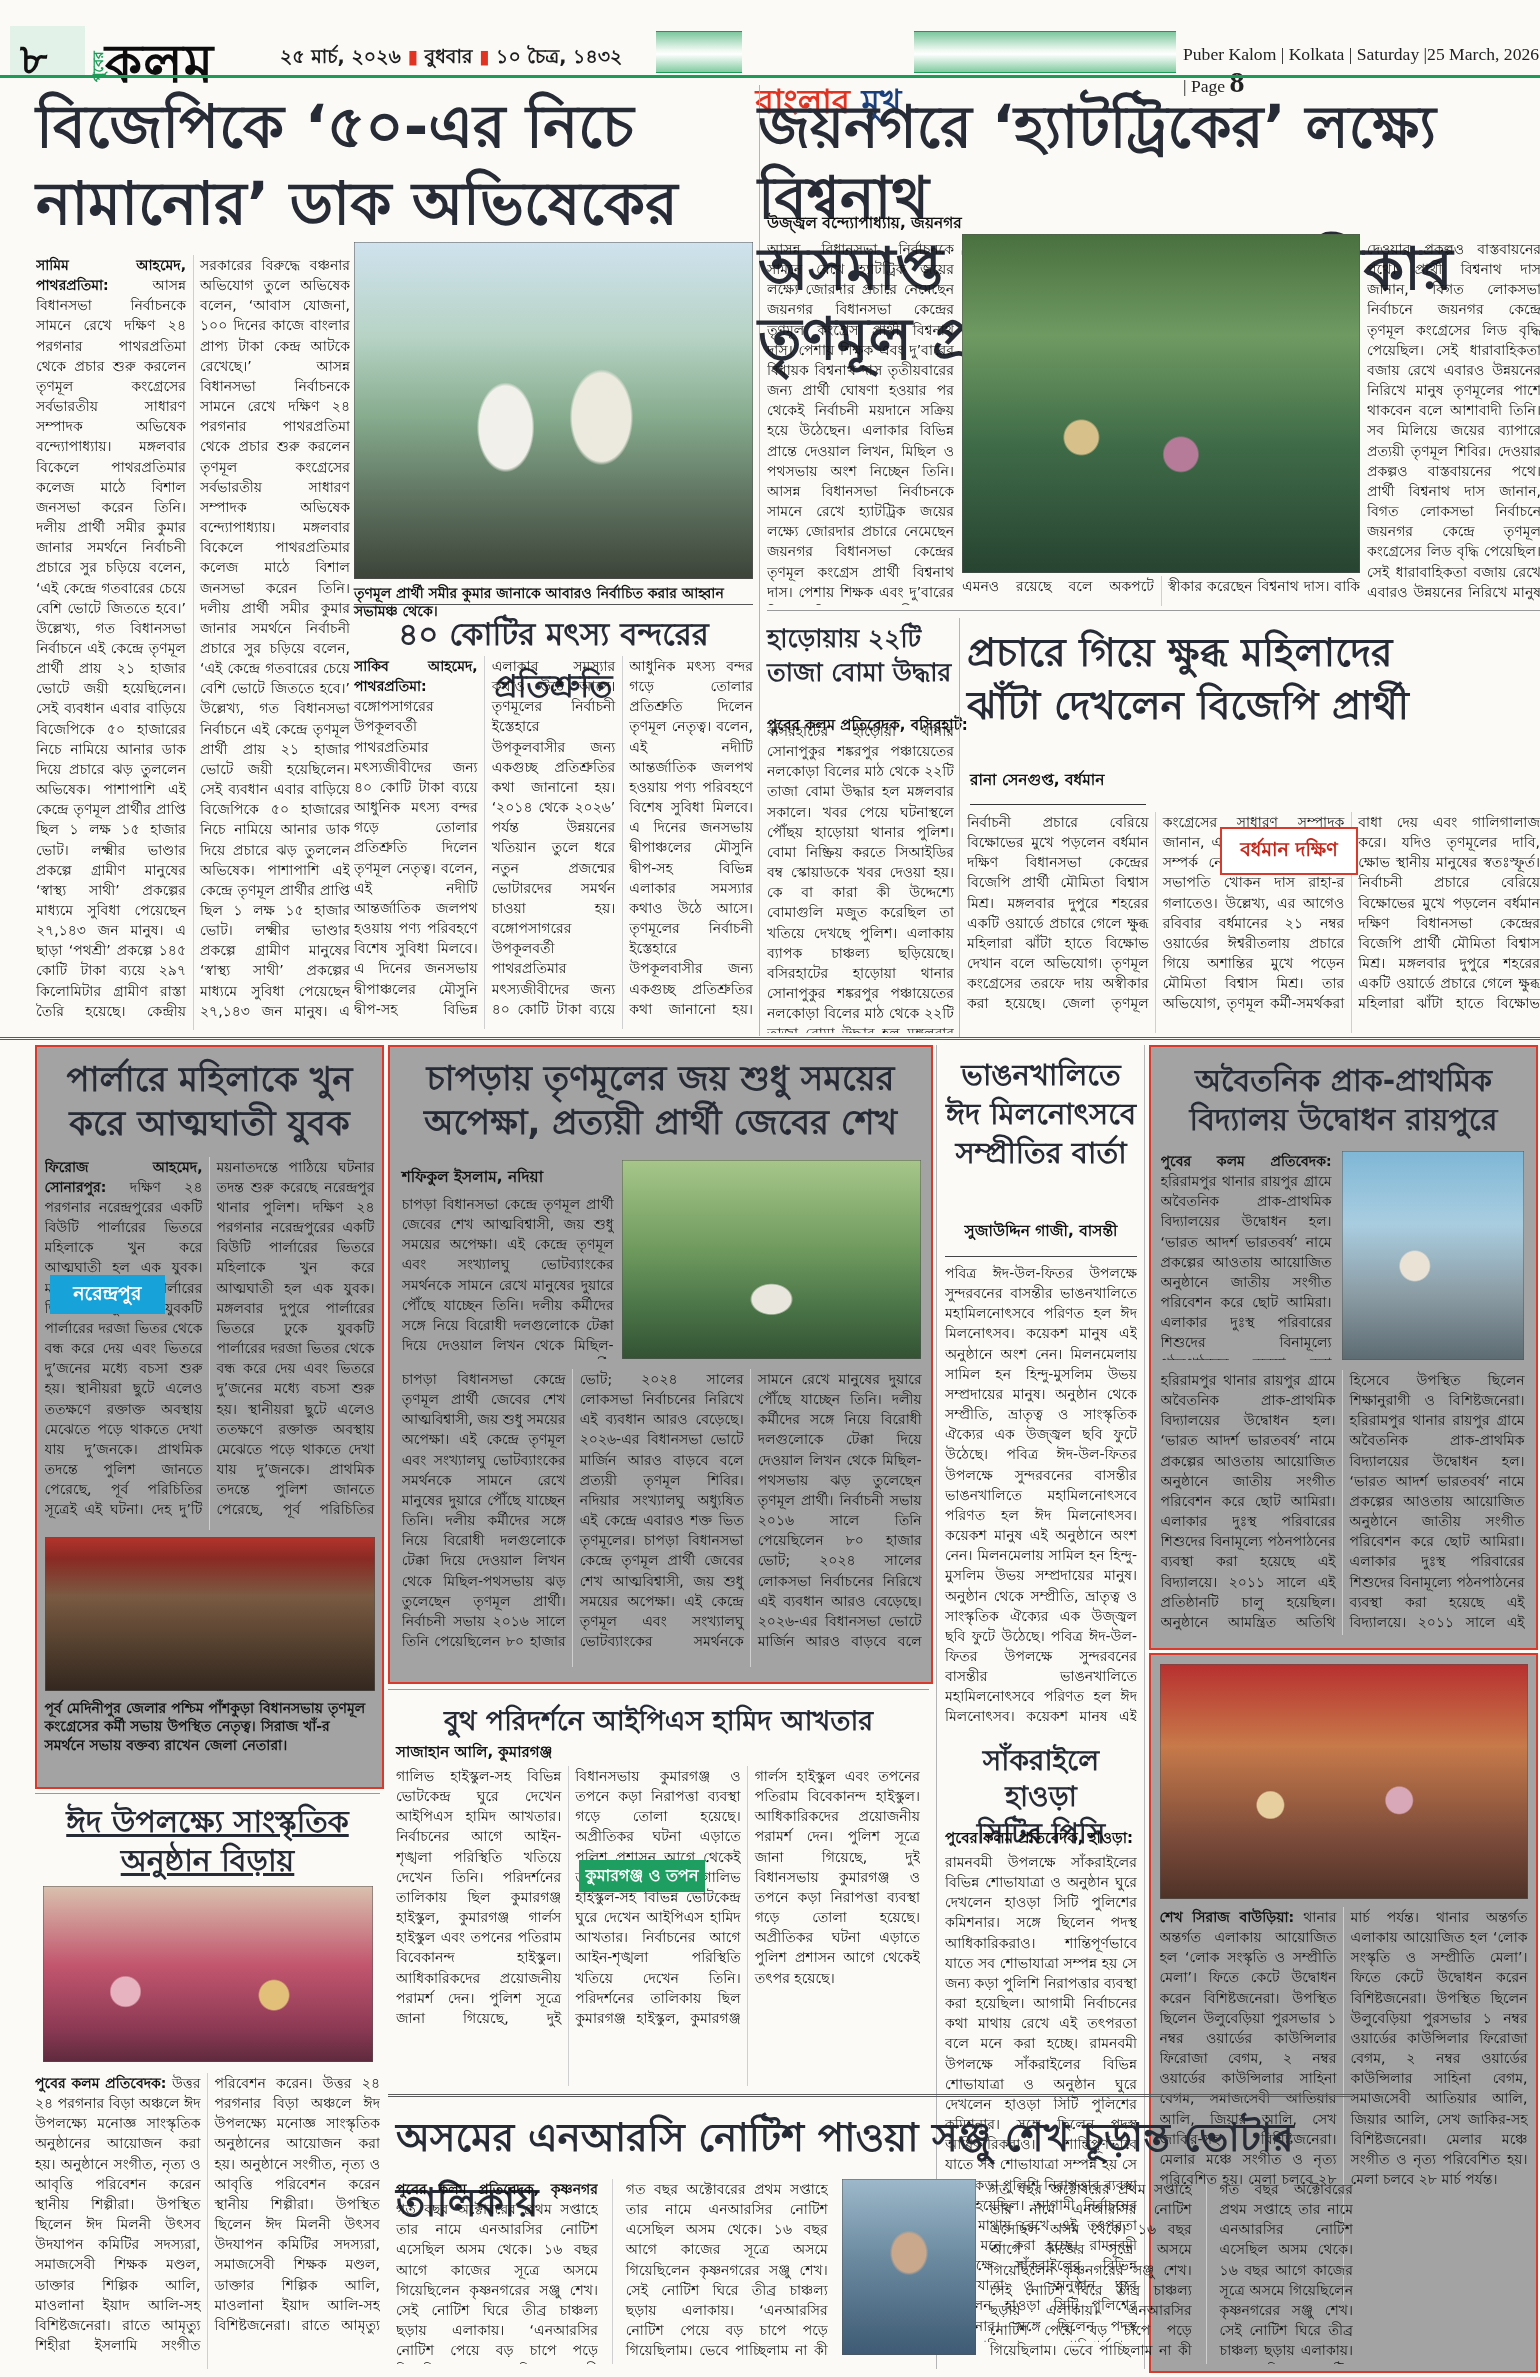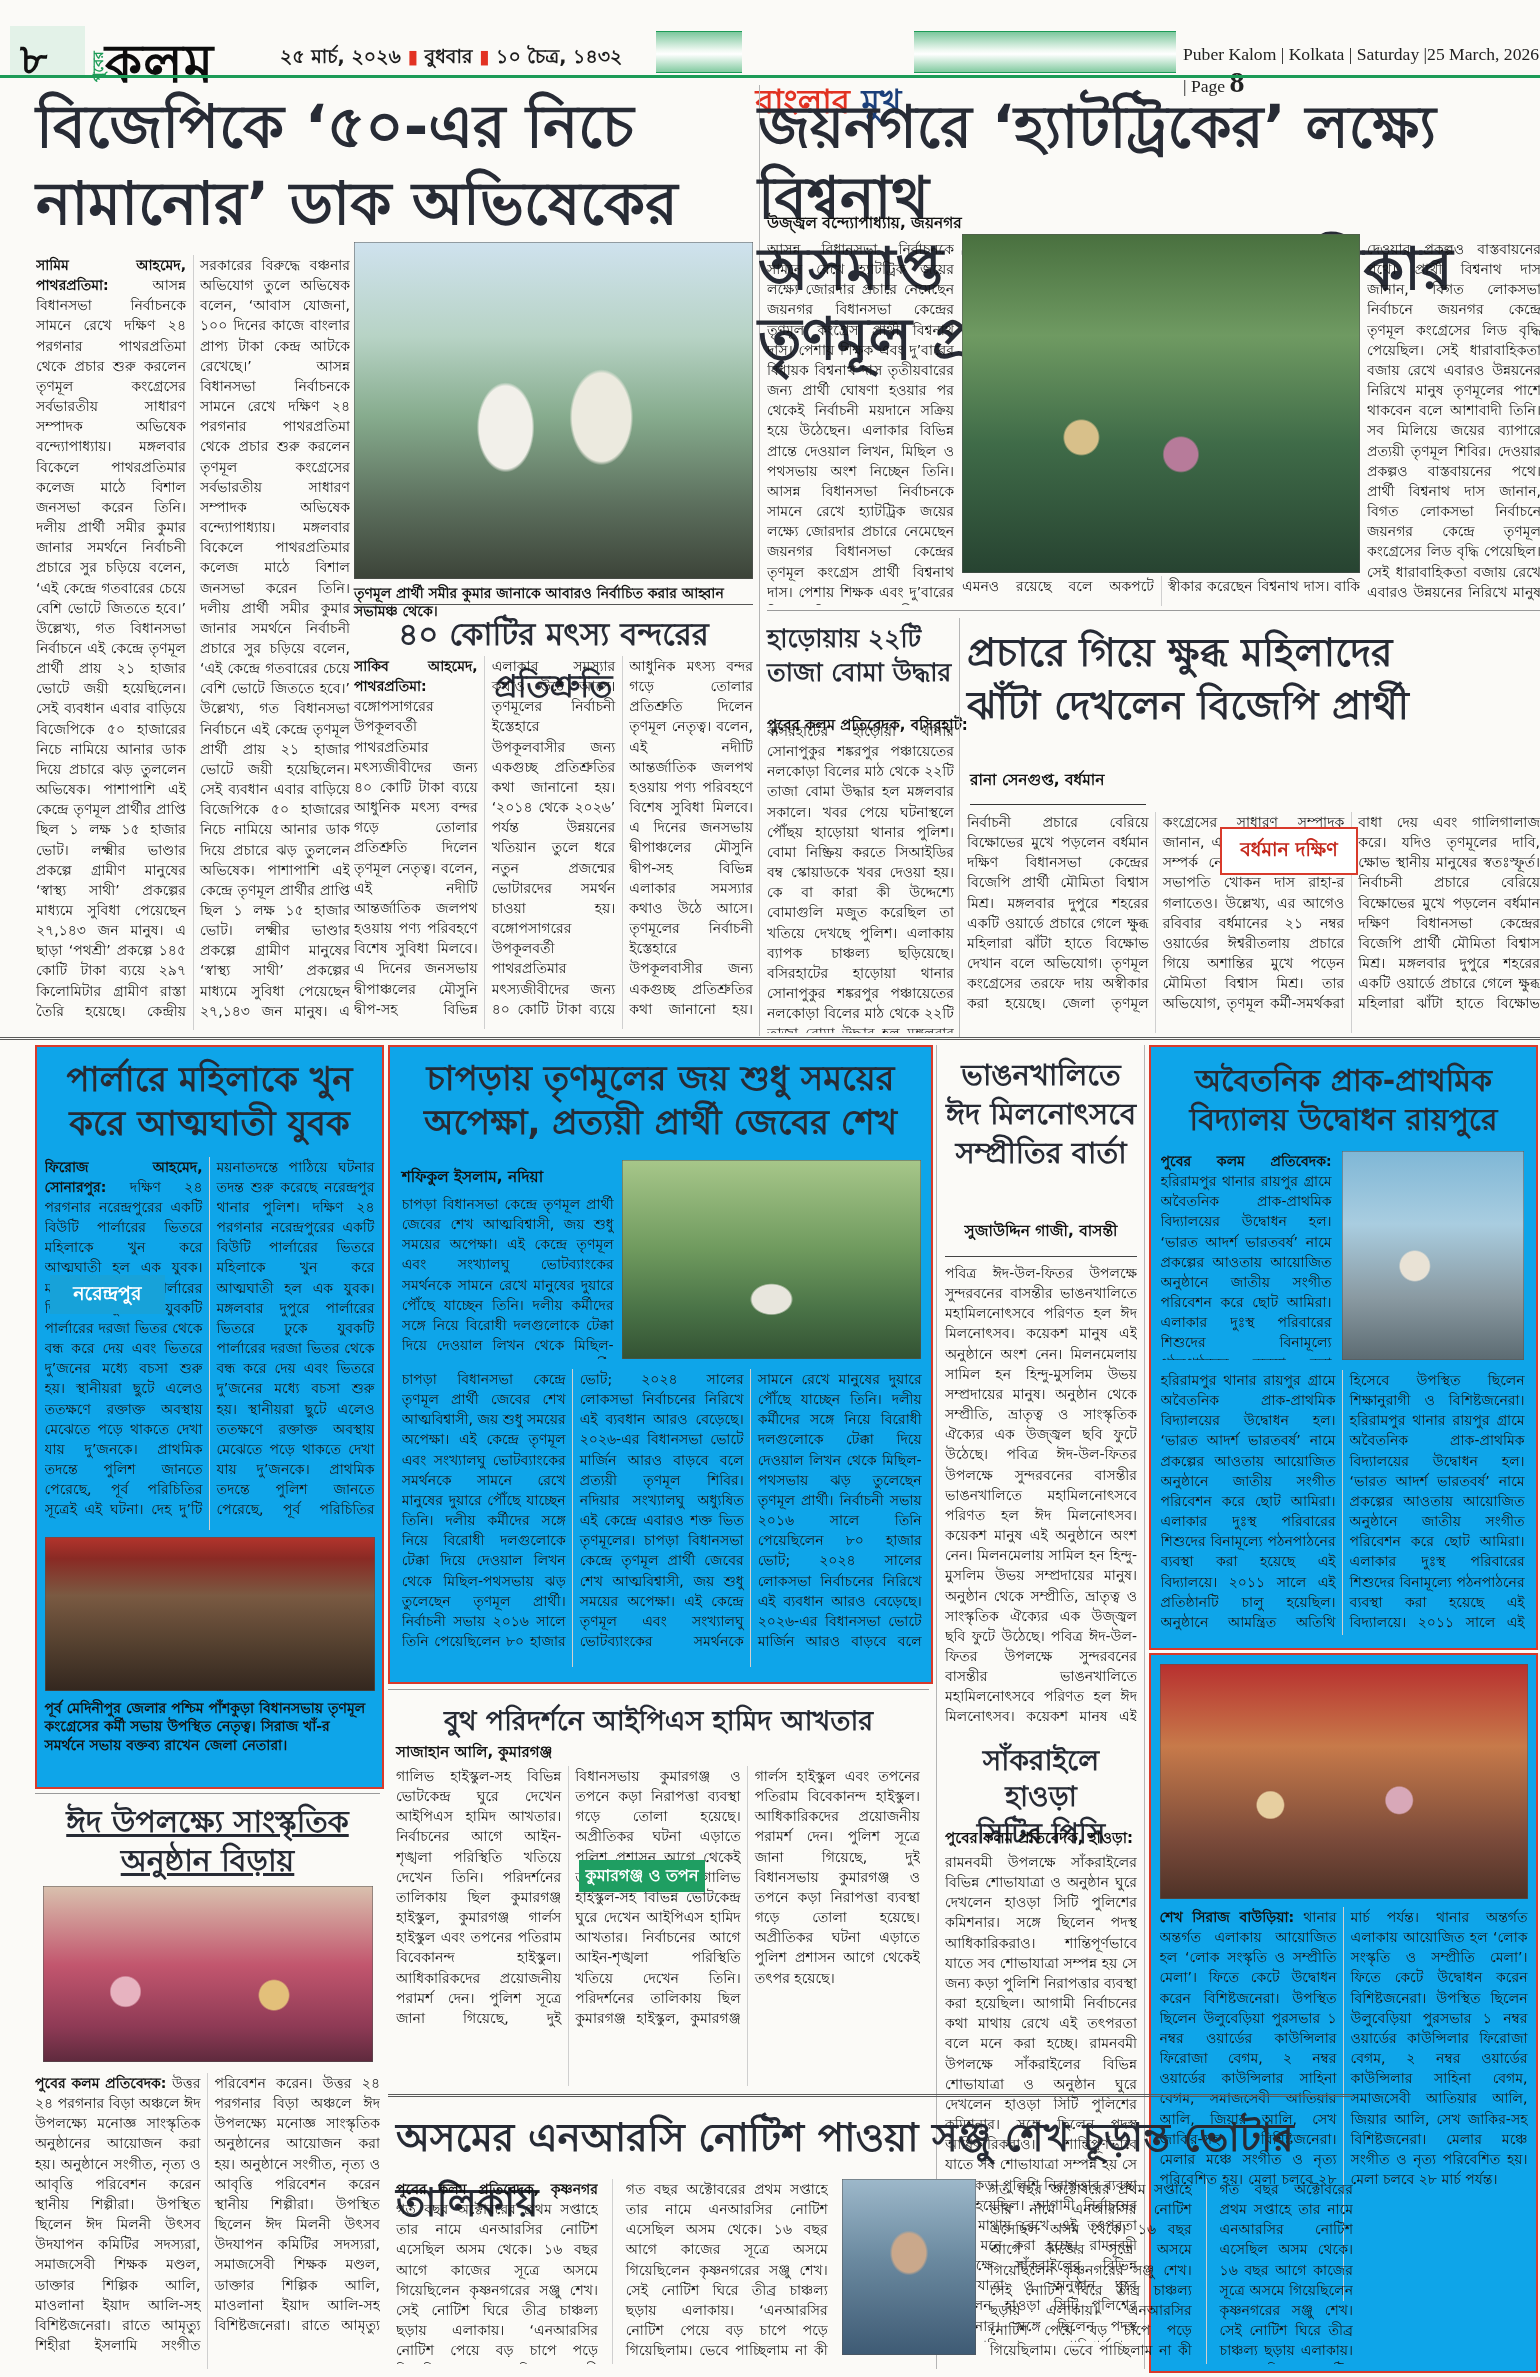--- a/index.html
+++ b/index.html
@@ -10,21 +10,21 @@
   .ctr{text-align:center;}
   .body{font-size:14px;line-height:1.44;text-align:justify;color:#141414;overflow:hidden;}
   .byl{font-weight:bold;color:#111;}
   .cap{font-weight:bold;font-size:14px;line-height:1.32;color:#111;}
   .c2{column-count:2;column-gap:14px;column-rule:0.5px solid #cfcfcf;}
   .c3{column-count:3;column-gap:14px;column-rule:0.5px solid #cfcfcf;}
   .photo{background:#888;box-shadow:0 0 0 0.5px #555 inset;}
   .rule-h{border-top:0.5px solid #9a9a9a;}
   .rule-dbl{border-top:3.7px double #5a5a5a;}
   .rule-v{border-left:0.5px solid #b5b5b5;}
-  .box-red{border:2.1px solid #d93a2b;background:#0ea5e9;}
+  .box-red{border:2.1px solid #d93a2b;background:#a3a3a3;}
   .badge{display:flex;align-items:center;justify-content:center;font-weight:bold;}
   .greenbar{background:linear-gradient(180deg,#7cc79d 0%,#eef8f1 45%,#ffffff 55%,#83cba1 100%);
             border-top:1.1px solid #1c9b57;border-bottom:1.1px solid #1c9b57;}
   .redpipe{color:#e23222;font-weight:bold;}
 </style>
 </head>
 <body>
 
 <div id="page">
 

